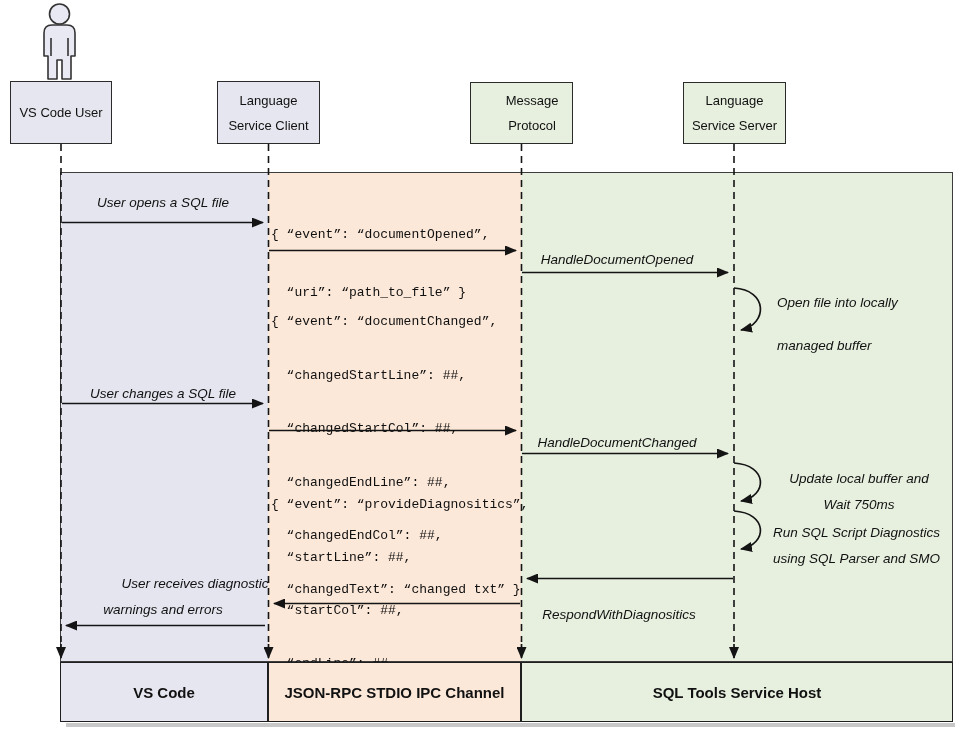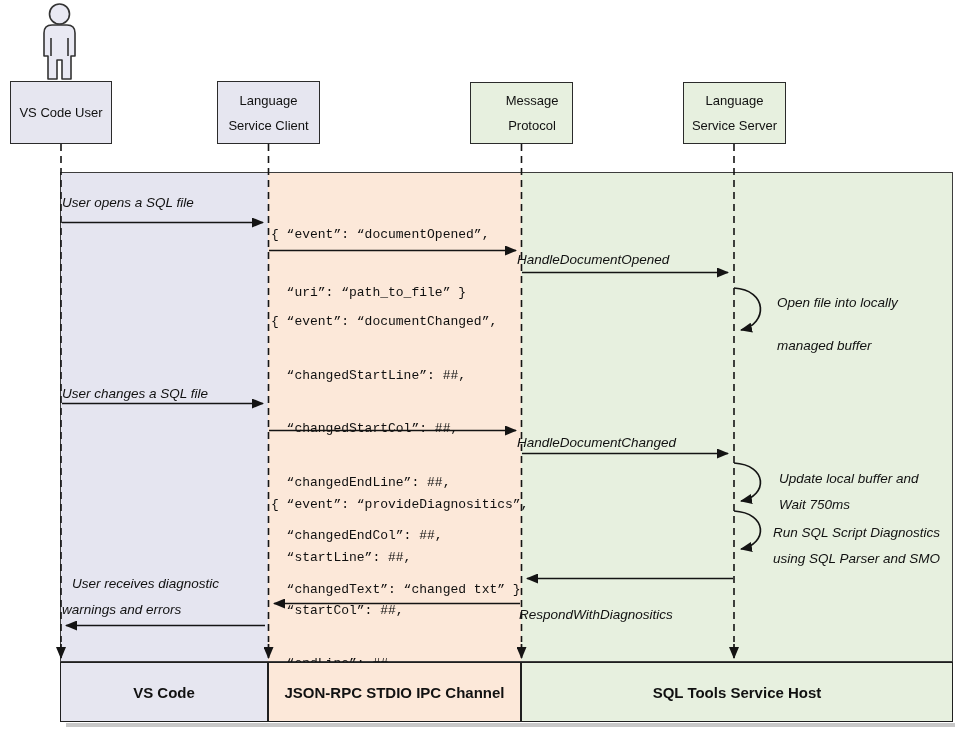--- a/index.html
+++ b/index.html
@@ -36,21 +36,21 @@
     background:#9a9a9a;opacity:.55;z-index:0;}
 
   
   svg.overlay{position:absolute;left:0;top:0;z-index:3;}
   svg.actor{position:absolute;left:30px;top:2px;z-index:5;}
   .life{stroke:#141414;stroke-width:1.6;stroke-dasharray:7 5;}
   .arrow{stroke:#141414;stroke-width:1.7;fill:none;}
 
   
   .lbl{position:absolute;z-index:4;font-style:italic;font-size:13.5px;color:#111;white-space:nowrap;}
-  .lbl-c{text-align:left;}
+  .lbl-c{text-align:center;}
 
   
   .code{position:absolute;left:271px;z-index:4;font-family:"Liberation Mono","DejaVu Sans Mono",monospace;
     font-size:13px;color:#101010;white-space:pre;}
   .code-b1 div{line-height:28px;}
   .code-b2 div{line-height:23.5px;}
   .code-b3 div{line-height:23px;}
 </style>
 </head>
 <body>
@@ -113,21 +113,21 @@
     <line class="arrow" x1="520" y1="603.5" x2="274" y2="603.5" marker-end="url(#ah)"></line>
     <line class="arrow" x1="265" y1="625.5" x2="66" y2="625.5" marker-end="url(#ah)"></line>
 
     <path class="arrow" d="M734,288 C768,290 768,324 741,330" marker-end="url(#ah)"></path>
     <path class="arrow" d="M734,463 C768,465 768,496 741,501" marker-end="url(#ah)"></path>
     <path class="arrow" d="M734,511 C768,513 768,544 741,549" marker-end="url(#ah)"></path>
   </svg>
 
   <div class="lbl lbl-c" style="left:62px;top:195px;width:202px;">User opens a SQL file</div>
   <div class="lbl lbl-c" style="left:62px;top:386px;width:202px;">User changes a SQL file</div>
-  <div class="lbl lbl-c" style="left:72px;top:576px;width:202px;">User receives diagnostic</div>
+  <div class="lbl lbl-c" style="left:60px;top:576px;width:202px;padding-left:34px;">User receives diagnostic</div>
   <div class="lbl lbl-c" style="left:62px;top:602px;width:202px;">warnings and errors</div>
   <div class="lbl lbl-c" style="left:517px;top:252px;width:200px;">HandleDocumentOpened</div>
   <div class="lbl lbl-c" style="left:517px;top:435px;width:200px;">HandleDocumentChanged</div>
   <div class="lbl lbl-c" style="left:519px;top:559px;width:200px;margin-top:48px;">RespondWithDiagnositics</div>
   <div class="lbl" style="left:777px;top:295px;">Open file into locally</div>
   <div class="lbl" style="left:777px;top:338px;">managed buffer</div>
   <div class="lbl lbl-c" style="left:779px;top:471px;width:160px;">Update local buffer and</div>
   <div class="lbl lbl-c" style="left:779px;top:497px;width:160px;">Wait 750ms</div>
   <div class="lbl" style="left:773px;top:525px;">Run SQL Script Diagnostics</div>
   <div class="lbl" style="left:773px;top:551px;">using SQL Parser and SMO</div>

